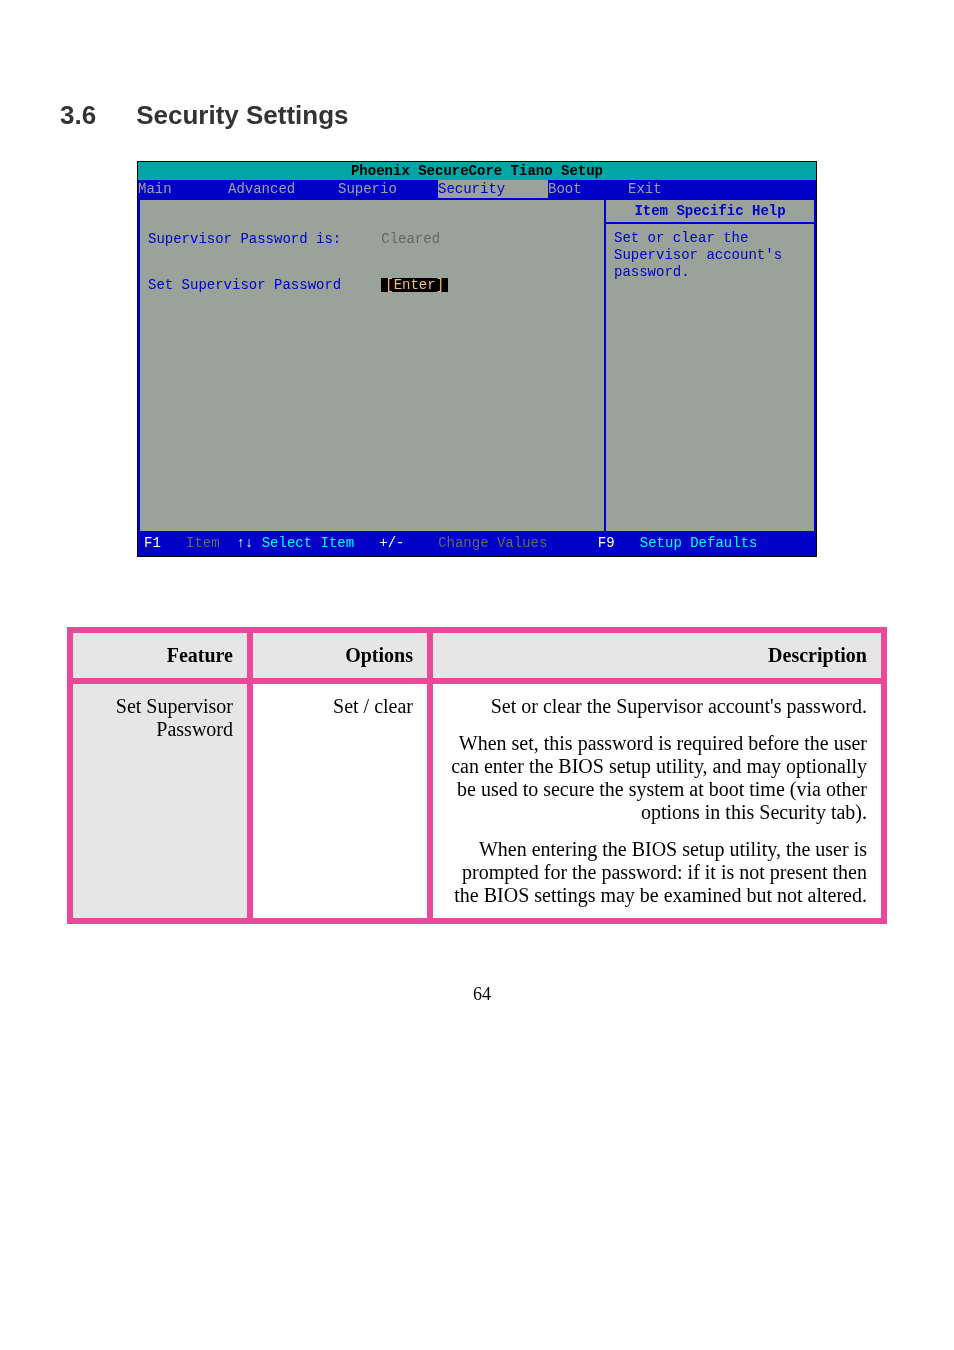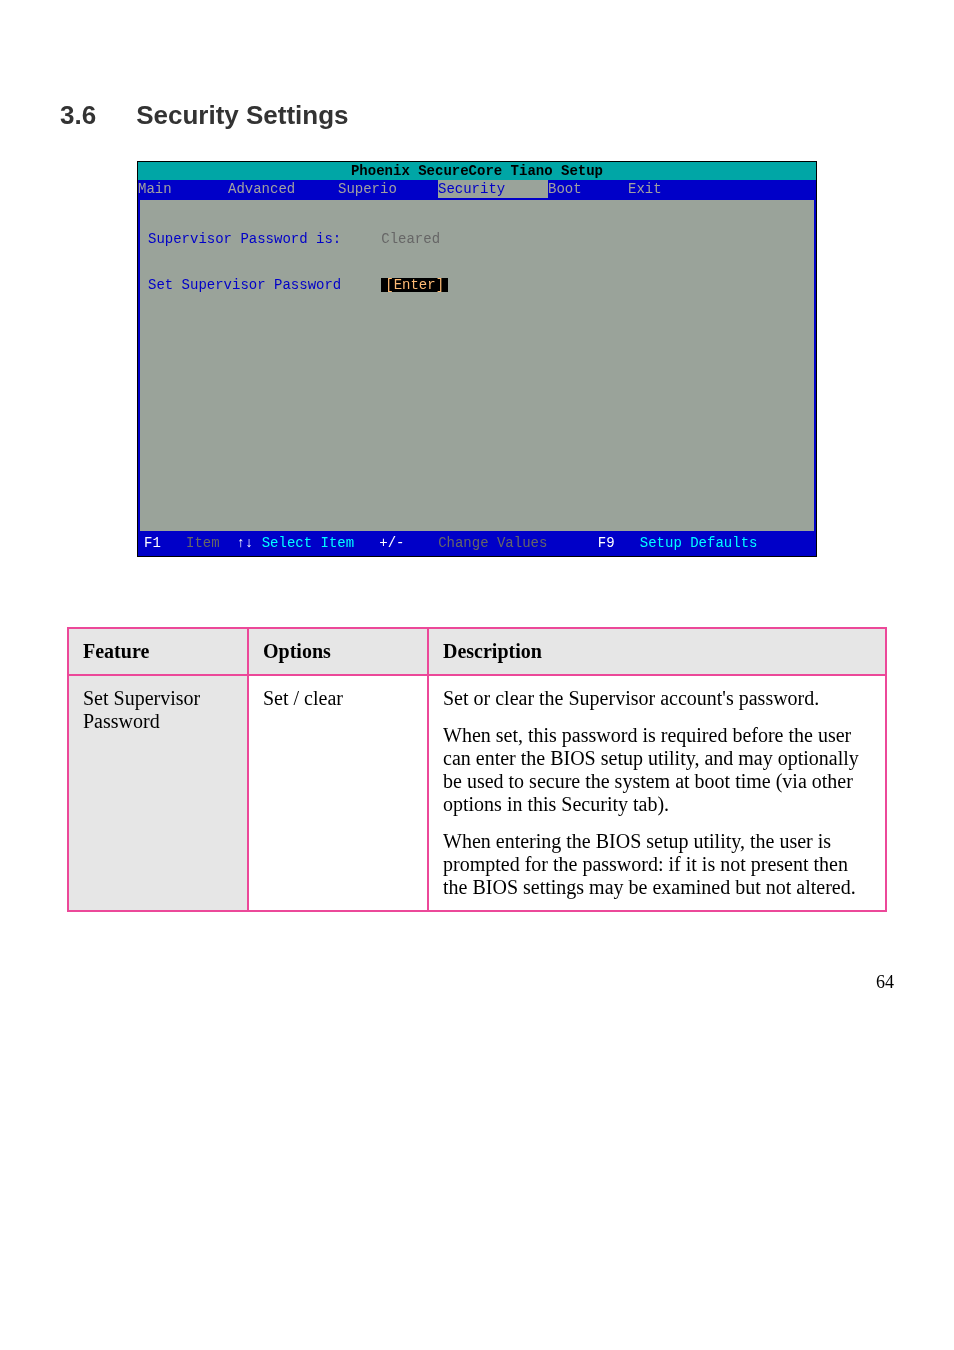--- a/index.html
+++ b/index.html
@@ -132,45 +132,45 @@
 
   
   .desc-table {
     width: 820px;
     margin: 0 auto;
     border-collapse: collapse;
     font-family: "Times New Roman", serif;
     font-size: 20px;
   }
   .desc-table th, .desc-table td {
-    border: 2px solid #ec4899;
+    border: 6px solid #ec4899;
     padding: 11px 14px;
     vertical-align: top;
-    text-align: left;
+    text-align: right;
   }
   .desc-table th {
     background: #e6e6e6;
     font-weight: bold;
   }
   .desc-table td.col-feature {
     background: #e6e6e6;
     width: 180px;
   }
   .desc-table td.col-options {
     width: 180px;
   }
   .desc-table td.col-desc {
   }
   .desc-table p { margin: 0 0 14px 0; }
   .desc-table p:last-child { margin-bottom: 0; }
 
   .pagenum {
     font-family: "Times New Roman", serif;
     font-size: 18px;
-    text-align: right;
+    text-align: center;
     margin: 60px 0 0 10px;
   }
 </style>
 </head>
 <body>
 
 <div class="page">
 
   <div class="heading-num">
     <span class="num">3.6</span><span>Security Settings</span>
@@ -193,20 +193,24 @@
         <div class="spacer"></div>
         <div class="row">
           <span class="lbl-blue">Supervisor Password is:</span>
           <span class="val-gray">Cleared</span>
         </div>
         <div class="spacer"></div>
         <div class="row">
           <span class="lbl-blue">Set Supervisor Password</span>
           <span class="enter-btn">[Enter]</span>
         </div>
+      </div>
+      <div class="bios-right">
+        <div class="help-title">Item Specific Help</div>
+        <div class="help-body">Set or clear the Supervisor account's password.</div>
       </div>
     </div>
 
     <div class="bios-footer">
       <div class="frow">
         <span class="cell"><span class="fk">F1</span>   <span class="flabel-dark">Item</span>  </span>
         <span class="cell"><span class="fk">↑↓</span> <span class="flabel-cyan">Select Item</span>   </span>
         <span class="cell"><span class="fk">+/-</span>    <span class="flabel-dark">Change Values</span>      </span>
         <span class="cell"><span class="fk">F9</span>   <span class="flabel-cyan">Setup Defaults</span></span>
       </div>

